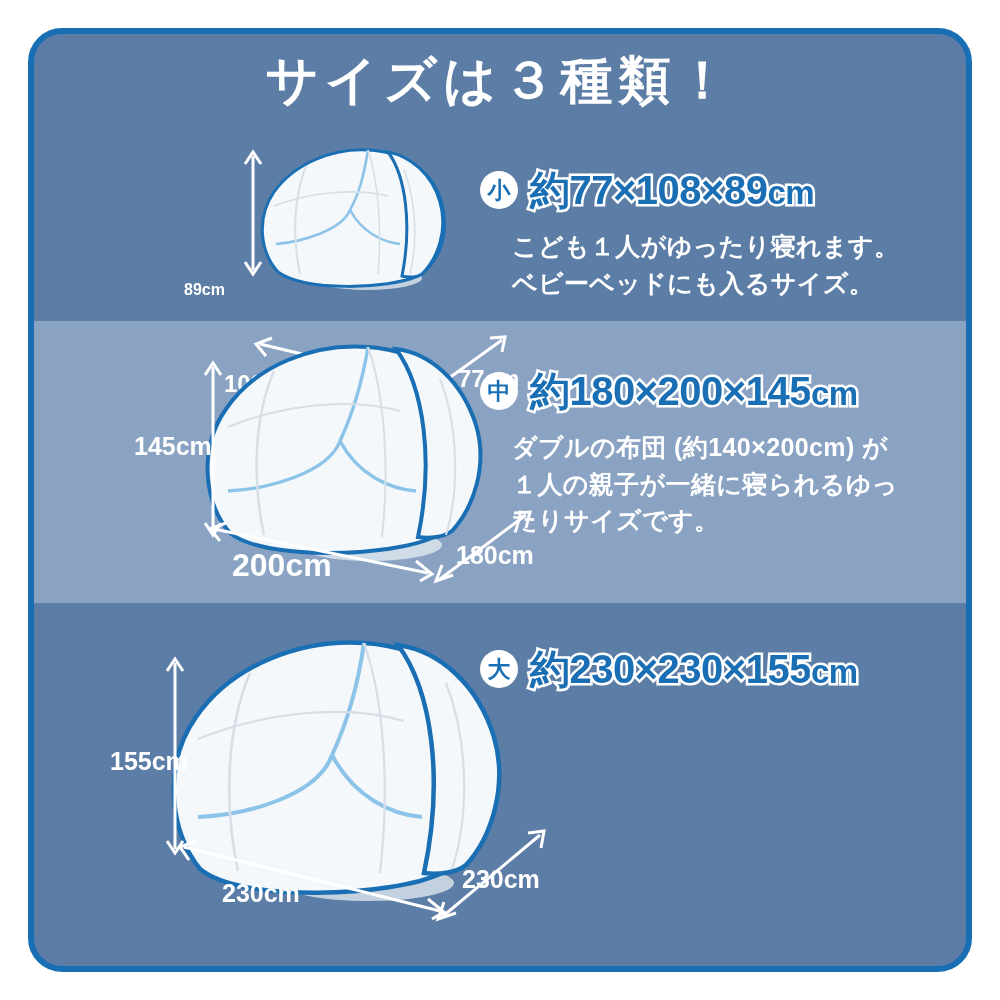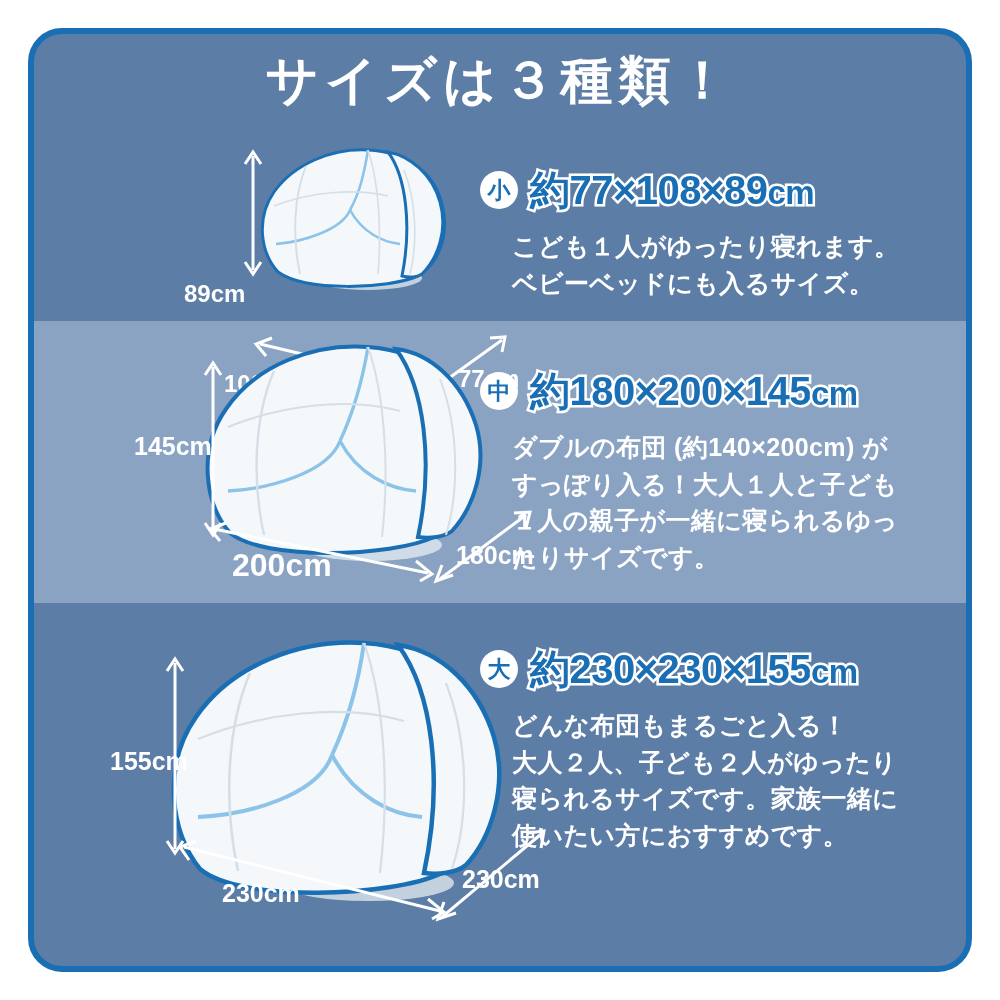--- a/index.html
+++ b/index.html
@@ -137,21 +137,21 @@
           <path d="M92 80 C128 66 172 62 206 70" fill="none" stroke="#d6dee6" stroke-width="1.6"></path>
           <path d="M222 44 C234 74 236 116 228 148" fill="none" stroke="#d6dee6" stroke-width="1.6"></path>
         </svg>
       </div>
 
       <svg class="illo" style="left:206px;top:18px;" width="26" height="130">
         <line x1="13" y1="8" x2="13" y2="122" stroke="#ffffff" stroke-width="3"></line>
         <polyline points="5,16 13,4 21,16" fill="none" stroke="#ffffff" stroke-width="3"></polyline>
         <polyline points="5,114 13,126 21,114" fill="none" stroke="#ffffff" stroke-width="3"></polyline>
       </svg>
-      <div class="dimlabel" style="left:150px;top:152px;font-size:24px;">89cm</div>
+      <div class="dimlabel" style="left:150px;top:152px;font-size:16px;">89cm</div>
 
       <svg class="illo" style="left:216px;top:206px;" width="190" height="58">
         <line x1="10" y1="8" x2="178" y2="48" stroke="#ffffff" stroke-width="3"></line>
         <polyline points="22,2 6,8 16,20" fill="none" stroke="#ffffff" stroke-width="3"></polyline>
         <polyline points="166,36 182,49 170,56" fill="none" stroke="#ffffff" stroke-width="3"></polyline>
       </svg>
       <div class="dimlabel" style="left:190px;top:242px;font-size:24px;">108cm</div>
 
       <svg class="illo" style="left:376px;top:198px;" width="110" height="80">
         <line x1="14" y1="68" x2="92" y2="12" stroke="#ffffff" stroke-width="3"></line>
@@ -210,21 +210,20 @@
       </svg>
       <div class="dimlabel" style="left:422px;top:222px;font-size:25px;">180cm</div>
 
       <div class="txtcol" style="left:446px;top:50px;width:460px;">
         <div class="badge-line">
           <span class="badge">中</span>
           <span class="dim"><span>約180×200×145</span><span class="unit">cm</span></span>
         </div>
         <div class="desc">
           <div>ダブルの布団 (約140×200cm) が</div>
-          <div>すっぽり入る！大人１人と子ども</div>
           <div>１人の親子が一緒に寝られるゆっ</div>
           <div>たりサイズです。</div>
         </div>
       </div>
     </div>
 
     <div class="row row-l">
 
       <div class="illo" style="left:80px;top:22px;">
         <svg width="440" height="300" viewBox="0 0 440 300" aria-hidden="true">
@@ -260,23 +259,17 @@
         <polyline points="28,92 10,98 16,81" fill="none" stroke="#ffffff" stroke-width="3"></polyline>
         <polyline points="100,12 116,10 113,27" fill="none" stroke="#ffffff" stroke-width="3"></polyline>
       </svg>
       <div class="dimlabel" style="left:428px;top:264px;font-size:25px;">230cm</div>
 
       <div class="txtcol" style="left:446px;top:46px;width:460px;">
         <div class="badge-line">
           <span class="badge">大</span>
           <span class="dim"><span>約230×230×155</span><span class="unit">cm</span></span>
         </div>
-        <div class="desc">
-          <div>どんな布団もまるごと入る！</div>
-          <div>大人２人、子ども２人がゆったり</div>
-          <div>寝られるサイズです。家族一緒に</div>
-          <div>使いたい方におすすめです。</div>
-        </div>
       </div>
     </div>
 
   </div>
 </div>
 
 </body></html>

